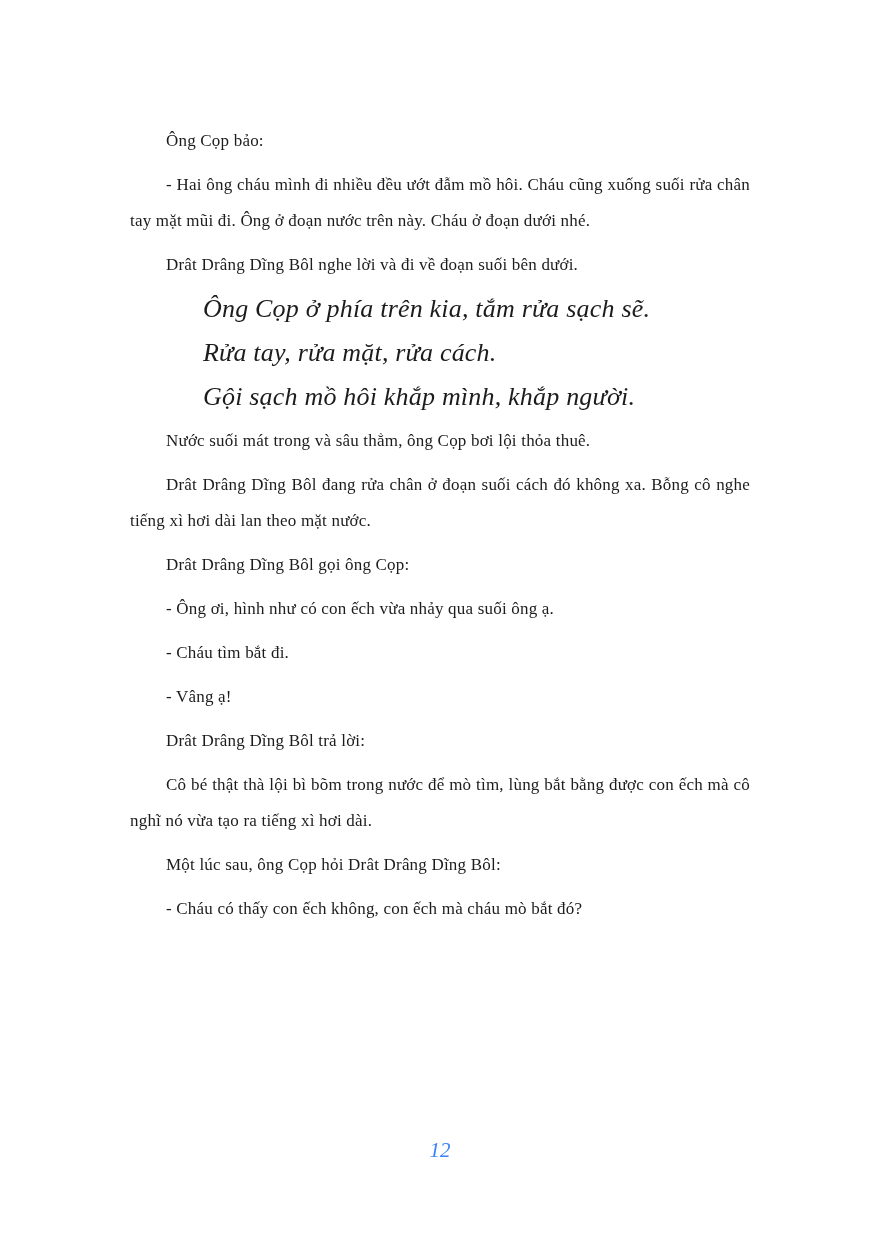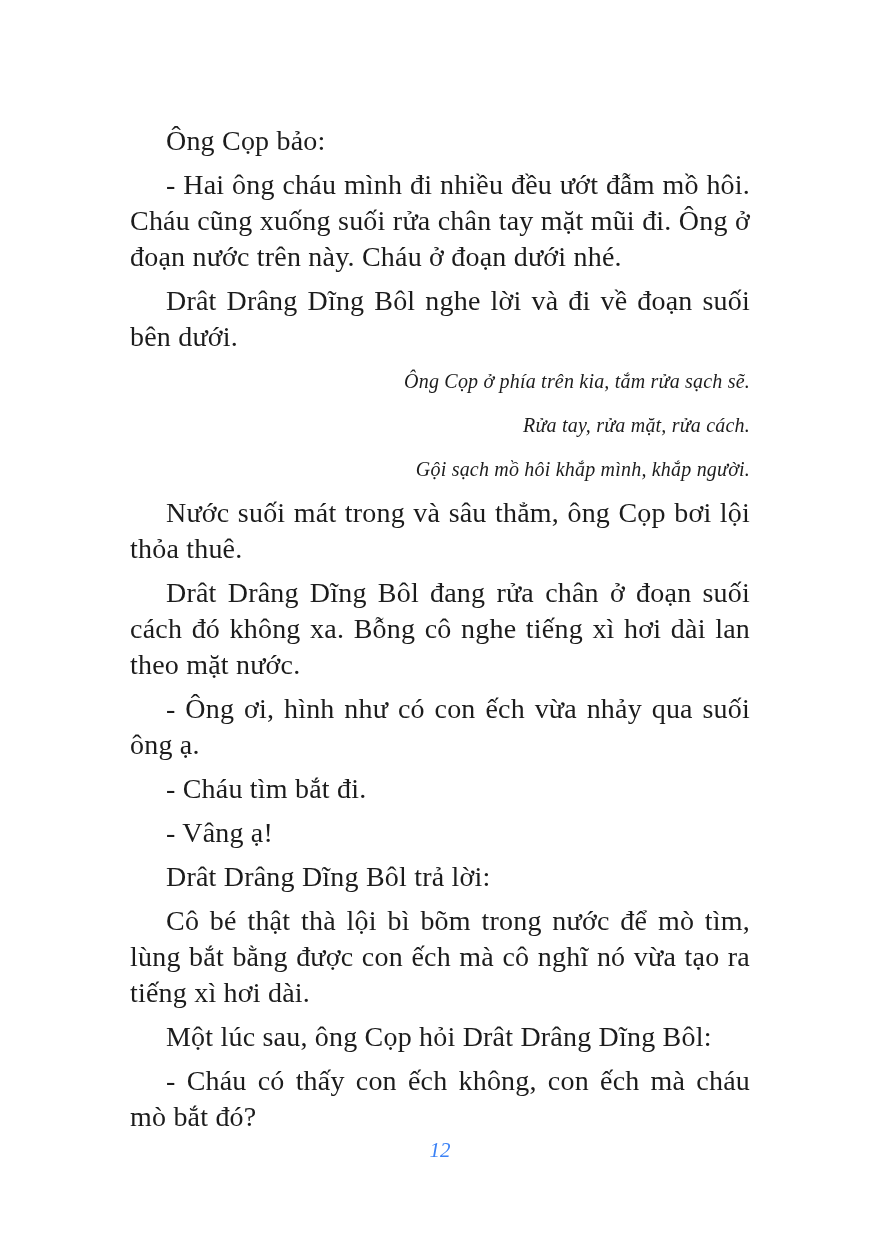--- a/index.html
+++ b/index.html
@@ -17,32 +17,32 @@
     overflow: hidden;
   }
   .content {
     position: absolute;
     left: 130px;
     top: 123px;
     width: 620px;
   }
   p.body-par {
     margin: 0 0 8px 0;
-    font-size: 28px;
+    font-size: 17px;
     line-height: 36px;
     text-align: justify;
     text-indent: 36px;
     letter-spacing: 0.2px;
   }
   p.poem-par {
     margin: 0 0 8px 0;
-    font-size: 20px;
+    font-size: 26px;
     line-height: 36px;
     font-style: italic;
-    text-align: right;
+    text-align: left;
     text-indent: 0;
     padding-left: 73px;
     letter-spacing: 0.2px;
   }
   .page-number {
     position: absolute;
     left: 0;
     top: 1138px;
     width: 100%;
     text-align: center;
@@ -57,20 +57,21 @@
 <div class="page">
   <div class="content">
     <p class="body-par">Ông Cọp bảo:</p>
     <p class="body-par">- Hai ông cháu mình đi nhiều đều ướt đẫm mồ hôi. Cháu cũng xuống suối rửa chân tay mặt mũi đi. Ông ở đoạn nước trên này. Cháu ở đoạn dưới nhé.</p>
     <p class="body-par">Drât Drâng Dĩng Bôl nghe lời và đi về đoạn suối bên dưới.</p>
     <p class="poem-par">Ông Cọp ở phía trên kia, tắm rửa sạch sẽ.</p>
     <p class="poem-par">Rửa tay, rửa mặt, rửa cách.</p>
     <p class="poem-par">Gội sạch mồ hôi khắp mình, khắp người.</p>
     <p class="body-par">Nước suối mát trong và sâu thẳm, ông Cọp bơi lội thỏa thuê.</p>
     <p class="body-par">Drât Drâng Dĩng Bôl đang rửa chân ở đoạn suối cách đó không xa. Bỗng cô nghe tiếng xì hơi dài lan theo mặt nước.</p>
+    <p class="body-par">Drât Drâng Dĩng Bôl gọi ông Cọp:</p>
     <p class="body-par">- Ông ơi, hình như có con ếch vừa nhảy qua suối ông ạ.</p>
     <p class="body-par">- Cháu tìm bắt đi.</p>
     <p class="body-par">- Vâng ạ!</p>
     <p class="body-par">Drât Drâng Dĩng Bôl trả lời:</p>
     <p class="body-par">Cô bé thật thà lội bì bõm trong nước để mò tìm, lùng bắt bằng được con ếch mà cô nghĩ nó vừa tạo ra tiếng xì hơi dài.</p>
     <p class="body-par">Một lúc sau, ông Cọp hỏi Drât Drâng Dĩng Bôl:</p>
     <p class="body-par">- Cháu có thấy con ếch không, con ếch mà cháu mò bắt đó?</p>
   </div>
   <div class="page-number">12</div>
 </div>

